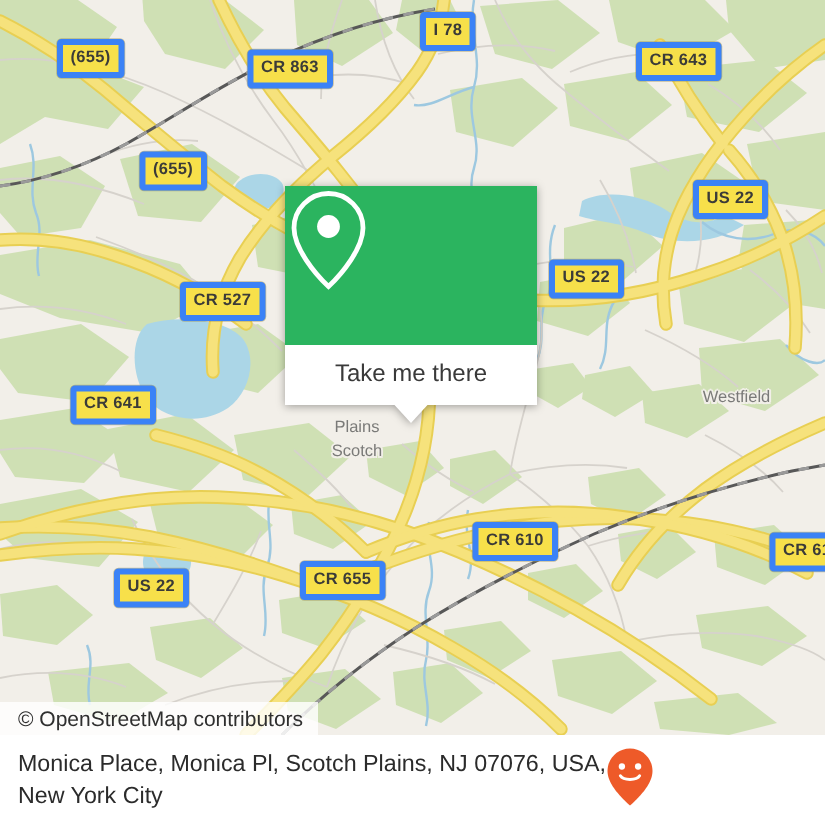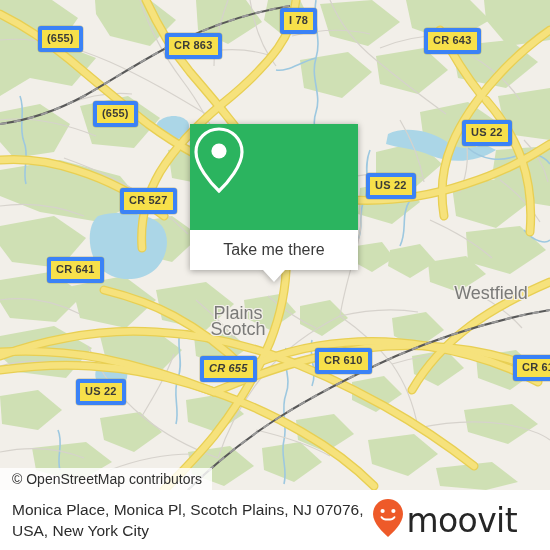--- a/index.html
+++ b/index.html
@@ -37,31 +37,30 @@
     line-height: 1;
     padding: 3px 5px 4px 5px;
     white-space: nowrap;
     letter-spacing: 0.2px;
     box-shadow: 0 0 0 0.5px rgba(160,150,90,0.55);
     font-family: "Liberation Sans", sans-serif;
   }
   .place {
     position: absolute;
     color: #7a7a78;
-    font-size: 18px;
+    font-size: 11px;
     line-height: 15px;
     text-align: center;
     white-space: nowrap;
     text-shadow:
       1.2px 0 #f2efe9, -1.2px 0 #f2efe9,
       0 1.2px #f2efe9, 0 -1.2px #f2efe9,
       1px 1px #f2efe9, -1px -1px #f2efe9,
       1px -1px #f2efe9, -1px 1px #f2efe9;
     font-family: "Liberation Sans", sans-serif;
-    margin-top: 28px;
   }
   .place.two-line { line-height: 16px; }
 
   
   .popup {
     position: absolute;
     left: 190px; top: 124px;
     width: 168px;
     filter: drop-shadow(0 1px 3px rgba(0,0,0,0.34));
     text-align: right;
@@ -114,21 +113,21 @@
 
   
   .footer {
     position: absolute;
     left: 0; top: 490px;
     width: 550px; height: 60px;
     background: #ffffff;
     display: flex;
     align-items: center;
     box-sizing: border-box;
-    padding: 0 29px 0 12px;
+    padding: 0 12px 0 12px;
   }
   .footer-title {
     flex: 1 1 auto;
     color: #2b2b2b;
     font-size: 15.5px;
     line-height: 21px;
     max-width: 392px;
     font-family: "Liberation Sans", sans-serif;
   }
   .brand {
@@ -328,21 +327,21 @@
 
     <div class="shield" style="left:38px;  top:26px;">(655)</div>
     <div class="shield" style="left:165px; top:33px;">CR 863</div>
     <div class="shield" style="left:280px; top:8px;">I 78</div>
     <div class="shield" style="left:424px; top:28px;">CR 643</div>
     <div class="shield" style="left:93px;  top:101px;">(655)</div>
     <div class="shield" style="left:462px; top:120px;">US 22</div>
     <div class="shield" style="left:120px; top:188px;">CR 527</div>
     <div class="shield" style="left:366px; top:173px;">US 22</div>
     <div class="shield" style="left:15px;  top:257px;margin-left:32px;">CR 641</div>
-    <div class="shield" style="left:200px; top:356px;font-style:italic;">CR 655</div>
+    <div class="shield" style="left:200px; top:374px;">CR 655</div>
     <div class="shield" style="left:315px; top:348px;">CR 610</div>
     <div class="shield" style="left:513px; top:355px;">CR 61</div>
     <div class="shield" style="left:76px;  top:379px;">US 22</div>
 
     <div class="place two-line" style="left:200px; top:277px; width:76px;">
       <div>Plains</div>
       <div>Scotch</div>
     </div>
     <div class="place" style="left:448px; top:258px; width:86px;">Westfield</div>
 
@@ -368,17 +367,16 @@
     <div class="footer-title">Monica Place, Monica Pl, Scotch Plains, NJ 07076, USA, New York City</div>
     <div class="brand">
       <span>
         <svg width="32" height="40" viewBox="0 0 32 40">
           <path d="M16,1 C7.7,1 1,7.7 1,16 C1,25.2 11,34.5 16,39 C21,34.5 31,25.2 31,16 C31,7.7 24.3,1 16,1 Z" fill="#ee5a29"></path>
           <circle cx="10.6" cy="13" r="2.1" fill="#ffffff"></circle>
           <circle cx="21.4" cy="13" r="2.1" fill="#ffffff"></circle>
           <path d="M9.6,19.2 C11.6,22.4 20.4,22.4 22.4,19.2" fill="none" stroke="#ffffff" stroke-width="2" stroke-linecap="round"></path>
         </svg>
       </span>
-      <span class="brand-word">moovit</span>
     </div>
   </div>
 
 </div>
 
 </body></html>

